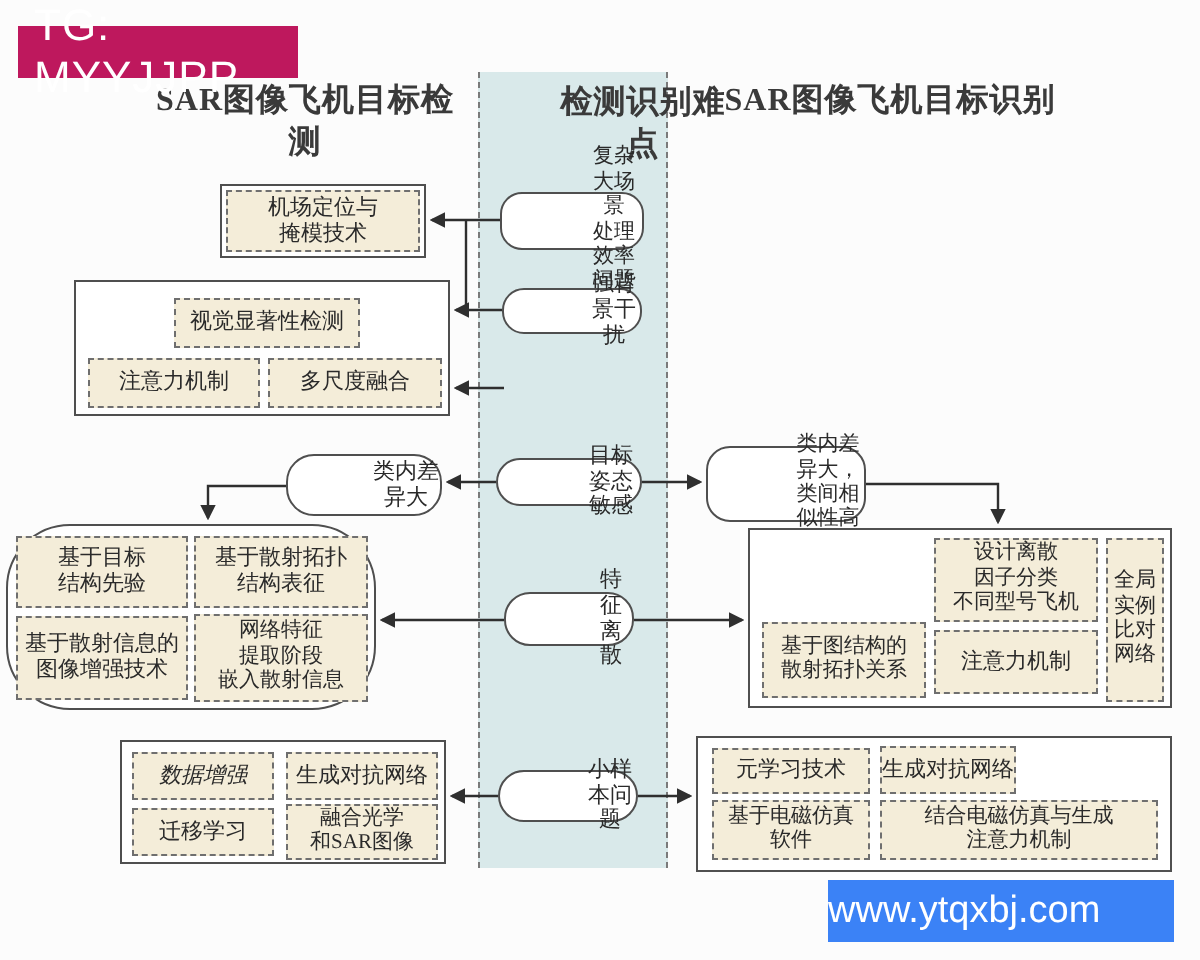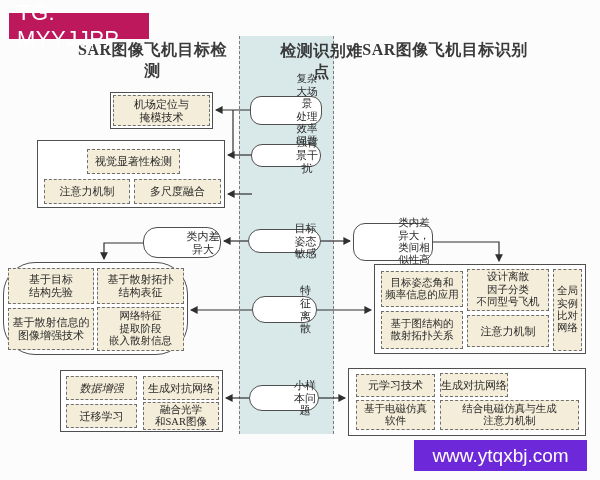--- a/index.html
+++ b/index.html
@@ -27,22 +27,22 @@
   .dbl .inner{position:absolute;inset:2px;display:flex;align-items:center;justify-content:center;white-space:pre-line;}
   .sub{position:absolute;box-sizing:border-box;display:flex;align-items:center;justify-content:center;text-align:center;white-space:pre-line;}
   .fs10{font-size:10.5px;}
   svg.wires{position:absolute;left:0;top:0;width:600px;height:480px;pointer-events:none;}
   .badge{
     position:absolute;left:9px;top:13px;width:140px;height:26px;background:#be185d;color:#ffffff;
     font-family:"Liberation Sans","DejaVu Sans",sans-serif;font-size:22px;display:flex;align-items:center;
     padding-left:8px;box-sizing:border-box;letter-spacing:.5px;
   }
   .wm{
-    position:absolute;left:414px;top:440px;width:173px;height:31px;background:#6d28d9;color:#ffffff;
-    font-family:"Liberation Sans","DejaVu Sans",sans-serif;font-size:19px;display:flex;align-items:center;justify-content:center;
+    position:absolute;left:414px;top:440px;width:173px;height:31px;background:#3b82f6;color:#ffffff;
+    font-family:"Liberation Sans","DejaVu Sans",sans-serif;font-size:19px;display:flex;align-items:center;justify-content:flex-start;
   }
 </style>
 </head>
 <body>
 
 <div id="canvas">
 
   <div class="band"></div>
 
   <div class="title" style="left:70px;top:40px;width:165px;">SAR图像飞机目标检测</div>
@@ -112,22 +112,20 @@
 处理效率问题</div>
   <div class="node pill" style="left:251px;top:144px;width:70px;height:23px;border-radius:11px;">强背景干扰</div>
   <div class="node pill" style="left:248px;top:229px;width:73px;height:24px;border-radius:12px;">目标姿态敏感</div>
   <div class="node pill" style="left:252px;top:296px;width:65px;height:27px;border-radius:13px;">特征离散</div>
   <div class="node pill" style="left:249px;top:385px;width:70px;height:26px;border-radius:13px;">小样本问题</div>
 
   <div class="node pill fs10" style="left:353px;top:223px;width:80px;height:38px;border-radius:12px;">类内差异大，
 类间相似性高</div>
 
   <div class="node group" style="left:374px;top:264px;width:212px;height:90px;">
-    <div class="sub cream fs10" style="left:6px;top:6px;width:82px;height:36px;">目标姿态角和
-频率信息的应用</div>
     <div class="sub cream fs10" style="left:92px;top:4px;width:82px;height:42px;">设计离散
 因子分类
 不同型号飞机</div>
     <div class="sub cream fs10" style="left:178px;top:4px;width:29px;height:82px;">全局
 实例
 比对
 网络</div>
     <div class="sub cream fs10" style="left:6px;top:46px;width:82px;height:38px;">基于图结构的
 散射拓扑关系</div>
     <div class="sub cream" style="left:92px;top:50px;width:82px;height:32px;">注意力机制</div>

